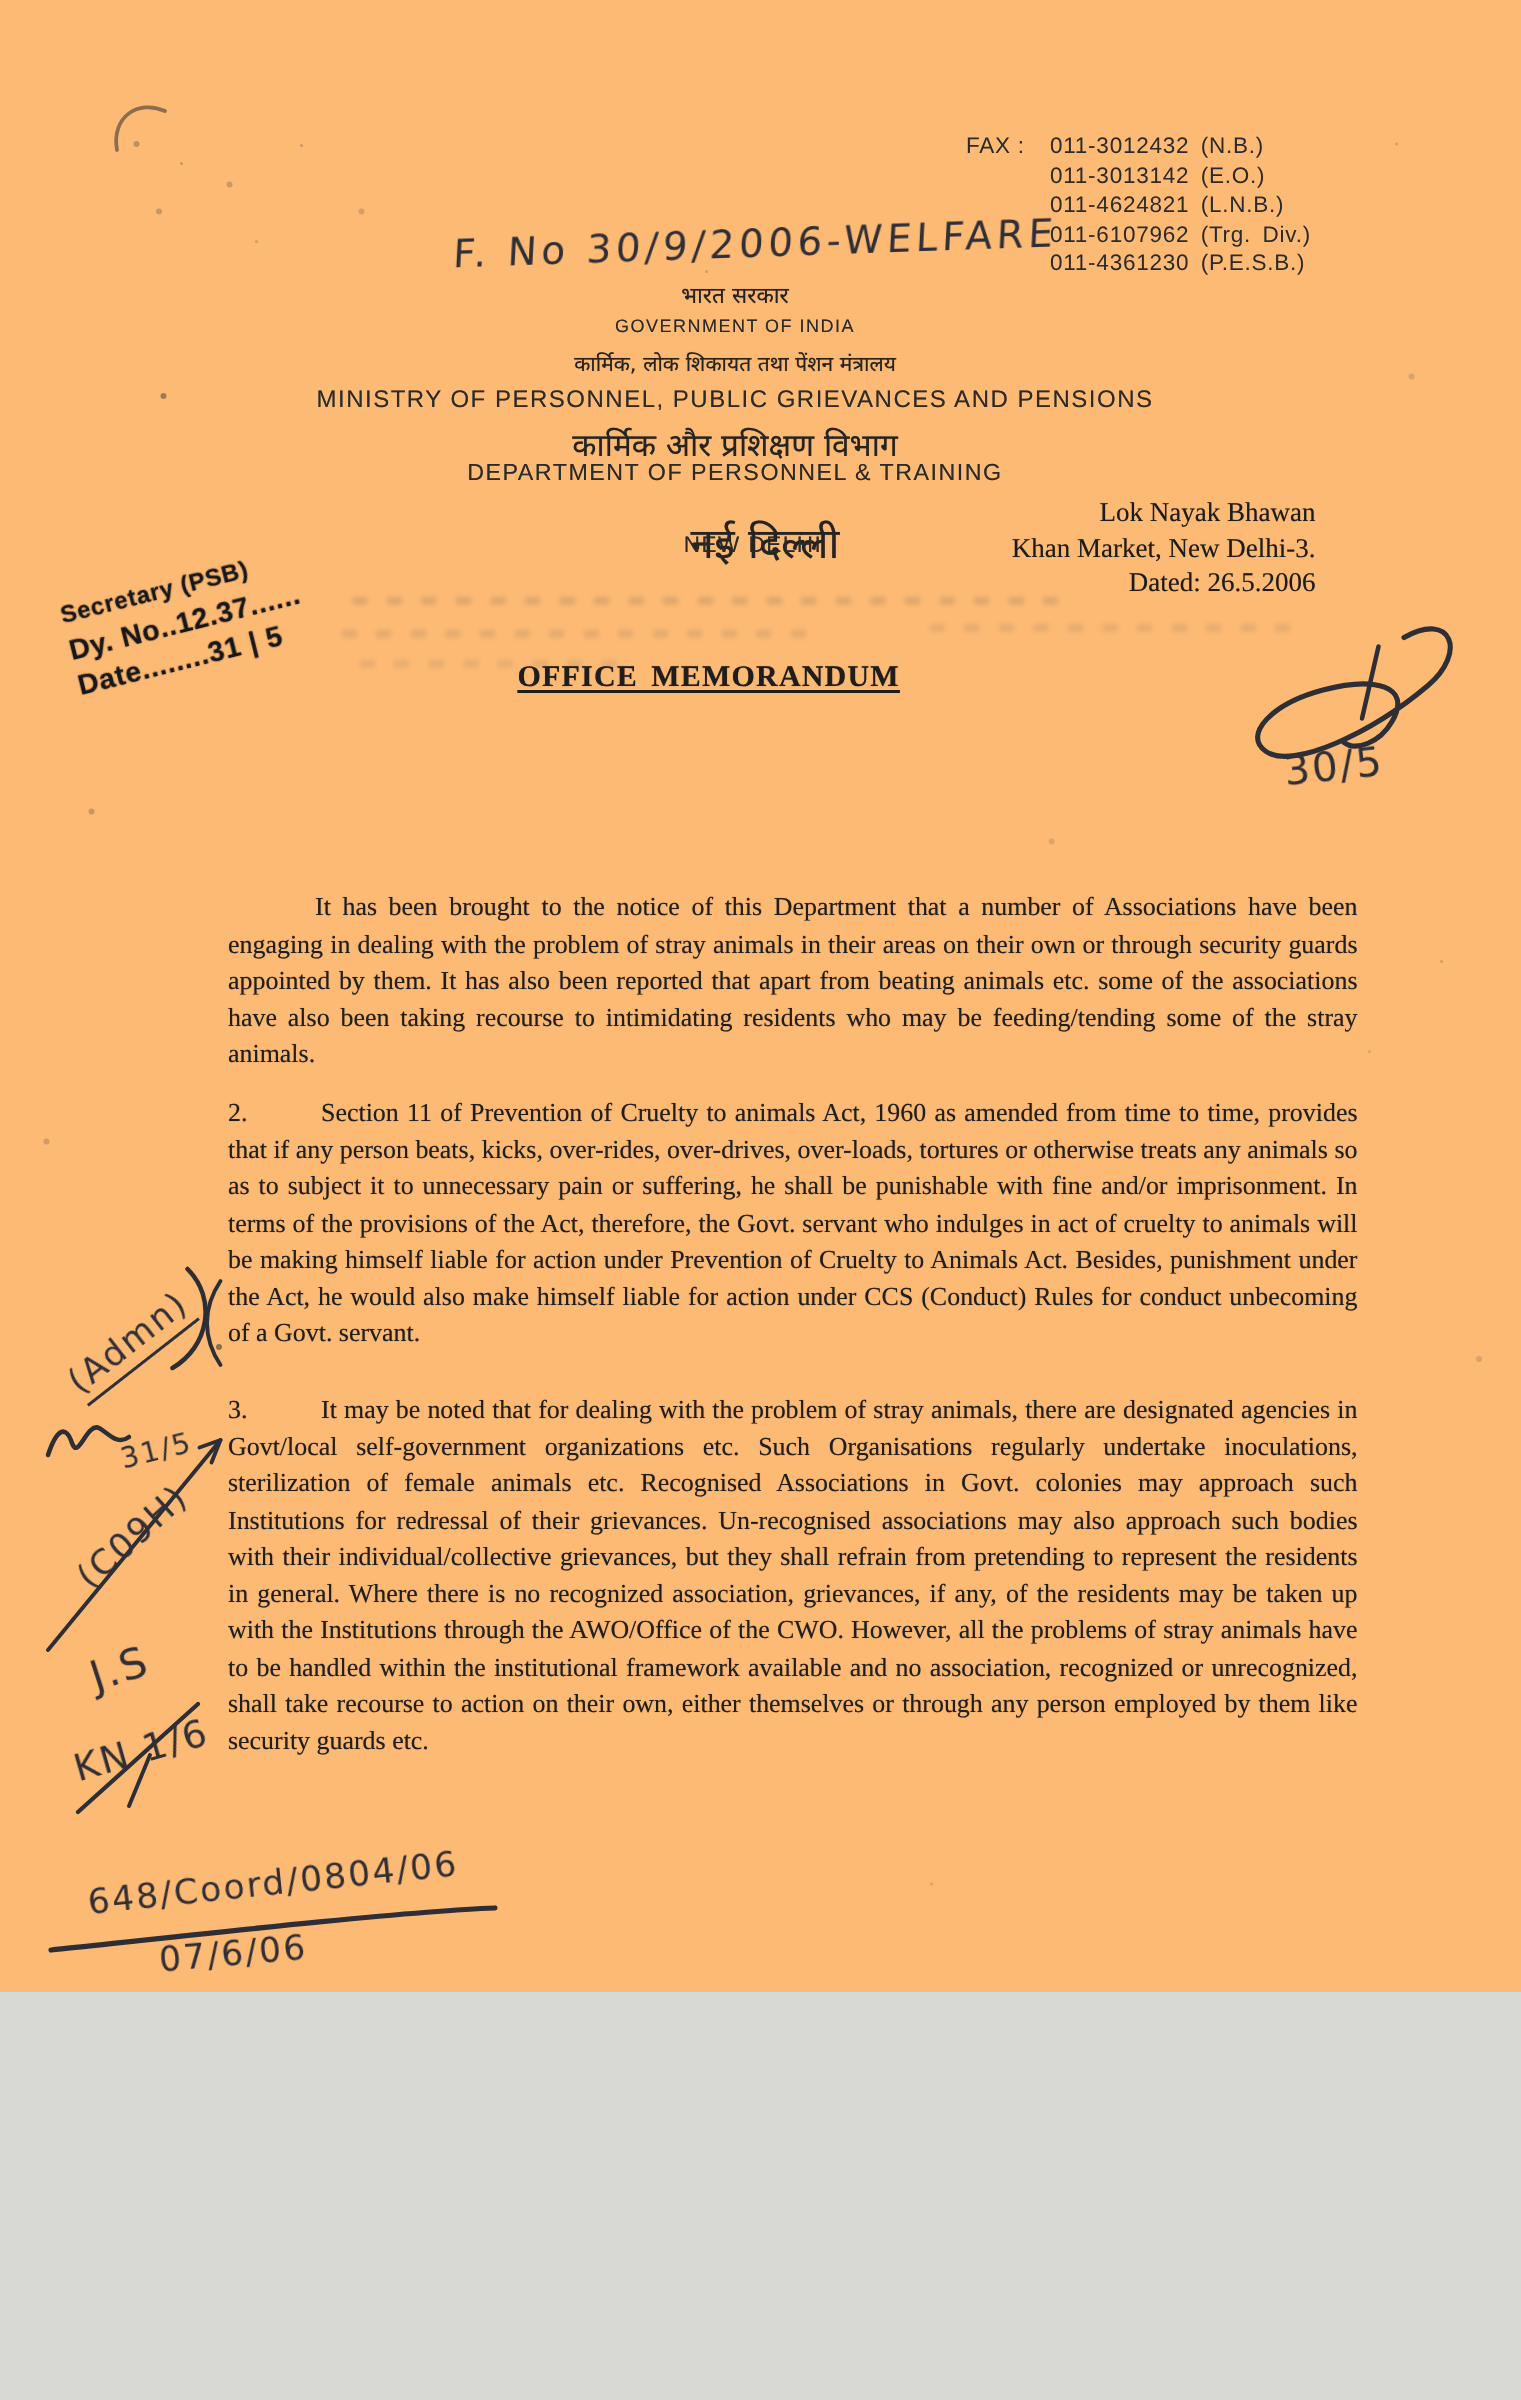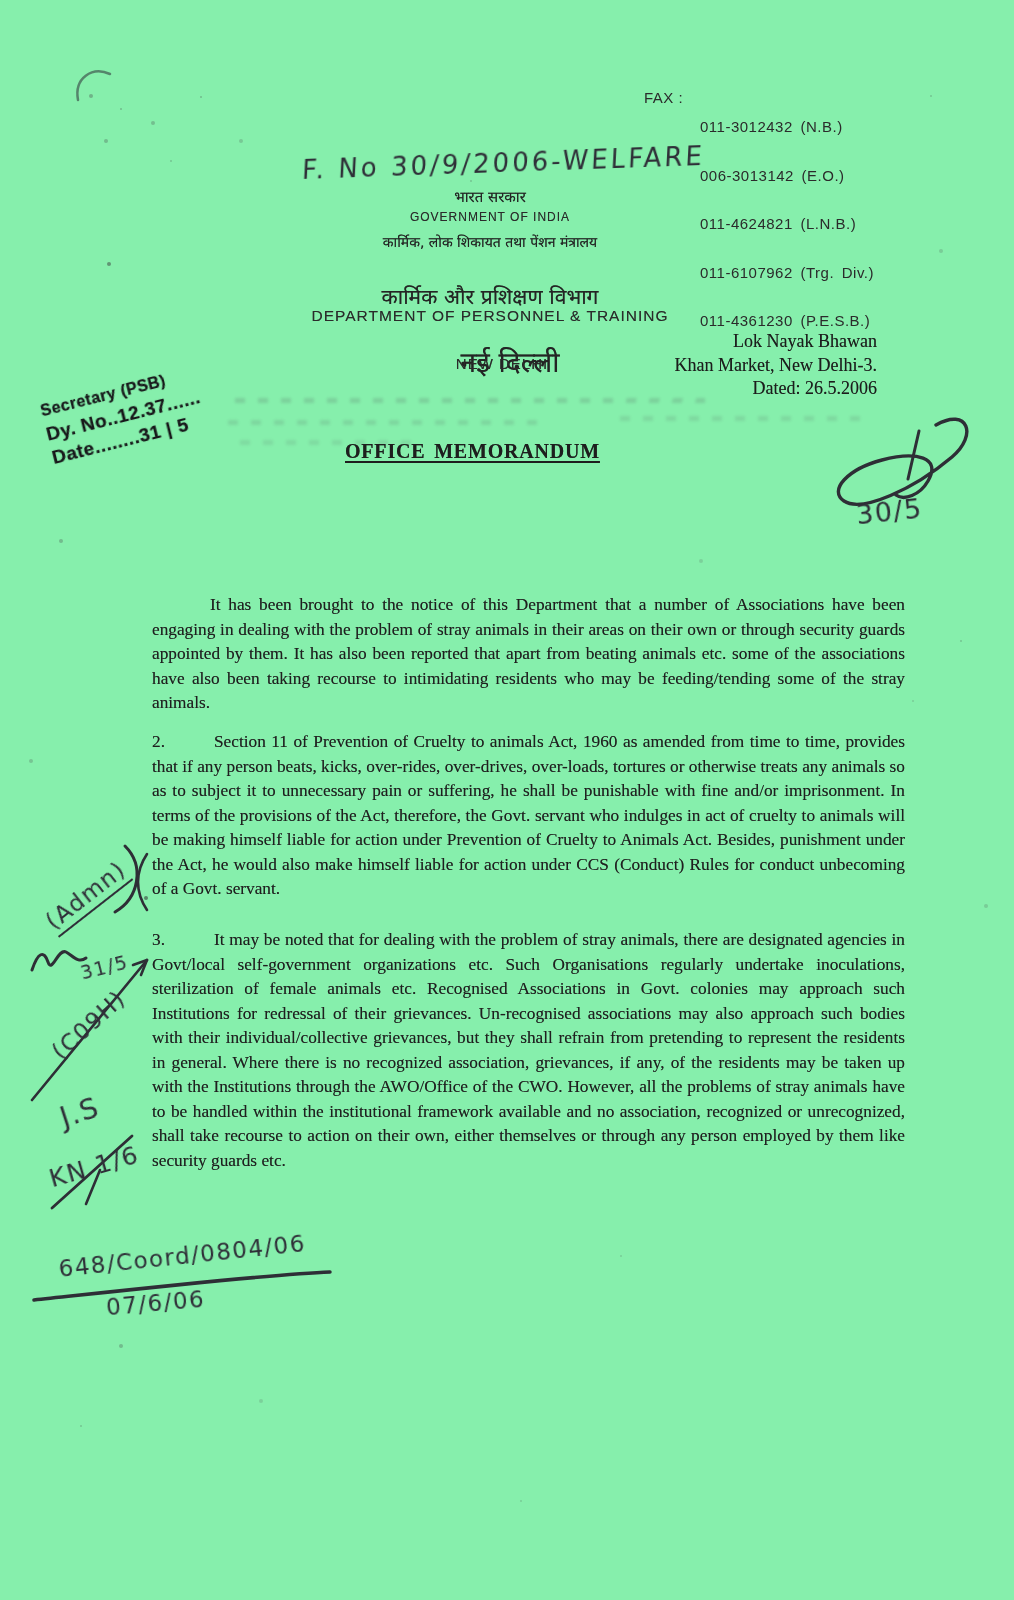--- a/index.html
+++ b/index.html
@@ -1,31 +1,31 @@
 <!DOCTYPE html>
 <html lang="en"><head>
 <meta charset="utf-8">
 <style>
   html,body{margin:0;padding:0;background:#d8d8d4;}
   .page{
     position:relative;
-    width:1014px;height:1600px;
+    width:1014px;height:1328px;
     margin:0 auto;
-    background:#86efac;
+    background:#fdba74;
     overflow:hidden;
     font-family:"Liberation Serif", serif;
     color:#1e1e1e;
   }
   .abs{position:absolute;}
 
   
   .sans{font-family:"Liberation Sans", sans-serif;color:#2b2b2b;}
   .fax-label{top:88px;left:644px;font-size:15px;line-height:19.5px;letter-spacing:.5px;}
   .fax-lines{top:88px;left:700px;font-size:15px;line-height:19.5px;letter-spacing:.5px;word-spacing:3px;}
-  .fax-lines div{white-space:nowrap;margin-top:29px;}
+  .fax-lines div{white-space:nowrap;}
 
   
   .lh{left:0;width:980px;text-align:center;}
   .hindi{font-family:"DejaVu Sans", sans-serif;color:#242424;text-shadow:0 0 .5px rgba(0,0,0,.45);}
   .lh-en{letter-spacing:1px;text-shadow:0 0 .4px rgba(0,0,0,.4);}
 
   
   .addr{top:330px;right:137px;text-align:right;font-size:18px;line-height:23.5px;color:#1c1c1c;text-shadow:0 0 .5px rgba(0,0,0,.4);}
 
   
@@ -115,31 +115,32 @@
 <div class="page">
 
   <div class="abs speck"></div>
   <svg class="abs scribble" style="top:60px;left:70px;" width="50" height="50">
     <path d="M8 40 C4 18 22 6 40 14" stroke-width="2.5" opacity=".55"></path>
   </svg>
 
   <div class="abs sans fax-label">FAX :</div>
   <div class="abs sans fax-lines">
     <div>011-3012432 (N.B.)</div>
-    <div>006-3013142 (E.O.)</div>
+    <div>011-3013142 (E.O.)</div>
     <div>011-4624821 (L.N.B.)</div>
     <div>011-6107962 (Trg. Div.)</div>
     <div>011-4361230 (P.E.S.B.)</div>
   </div>
 
   <div class="abs hand fileno">F. No 30/9/2006-WELFARE</div>
 
   <div class="abs lh hindi" style="top:186px;font-size:15px;">भारत सरकार</div>
   <div class="abs lh sans lh-en" style="top:210px;font-size:12px;">GOVERNMENT OF INDIA</div>
   <div class="abs lh hindi" style="top:232px;font-size:14px;">कार्मिक, लोक शिकायत तथा पेंशन मंत्रालय</div>
+  <div class="abs lh sans lh-en" style="top:258px;font-size:16px;">MINISTRY OF PERSONNEL, PUBLIC GRIEVANCES AND PENSIONS</div>
   <div class="abs lh sans lh-en" style="top:307px;font-size:15.5px;">DEPARTMENT OF PERSONNEL &amp; TRAINING</div>
   <div class="abs lh hindi" style="top:282px;font-size:21px;">कार्मिक और प्रशिक्षण विभाग</div>
   <div class="abs lh hindi" style="top:342px;font-size:28px;padding-left:20px;">नई दिल्ली</div>
   <div class="abs lh sans lh-en" style="top:355px;font-size:15px;padding-left:12px;">NEW DELHI</div>
 
   <div class="abs addr">
     <div>Lok Nayak Bhawan</div>
     <div>Khan Market, New Delhi-3.</div>
     <div>Dated: 26.5.2006</div>
   </div>

